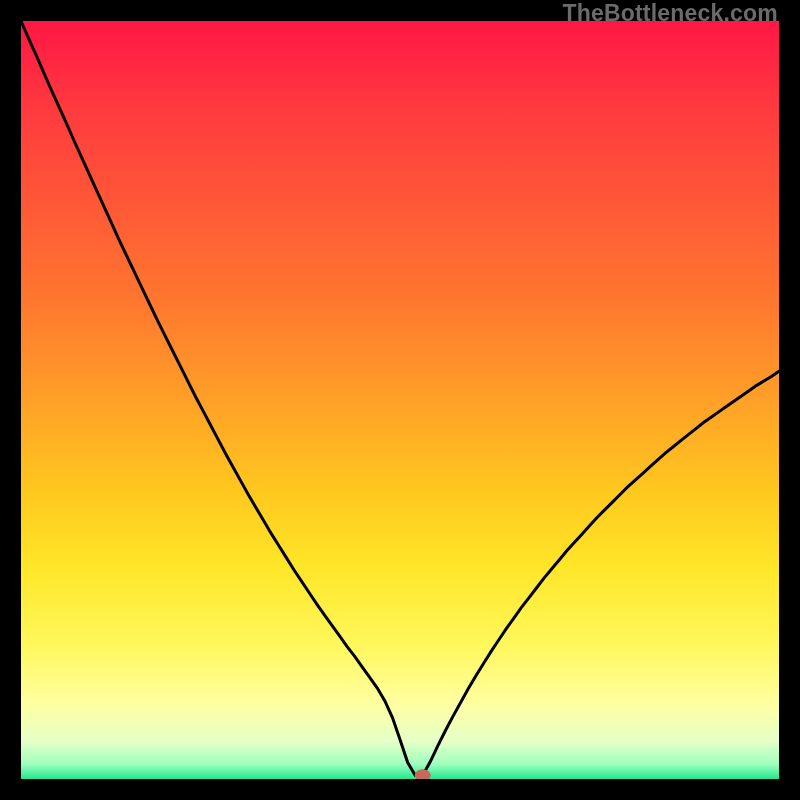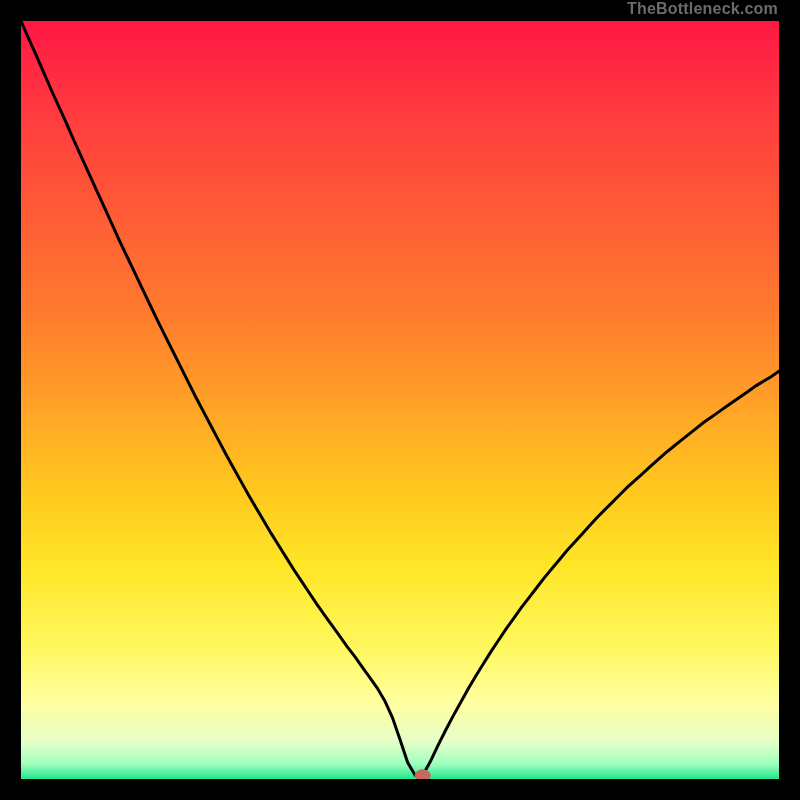--- a/index.html
+++ b/index.html
@@ -20,21 +20,21 @@
     left: 21px;
     top: 21px;
     width: 758px;
     height: 758px;
   }
   .watermark {
     position: absolute;
     top: 0px;
     right: 22px;
     font-family: Arial, Helvetica, sans-serif;
-    font-size: 16px;
+    font-size: 23px;
     font-weight: 600;
     color: #6b6b6b;
     letter-spacing: 0.2px;
   }
   svg {
     display: block;
   }
 </style>
 </head>
 <body>

